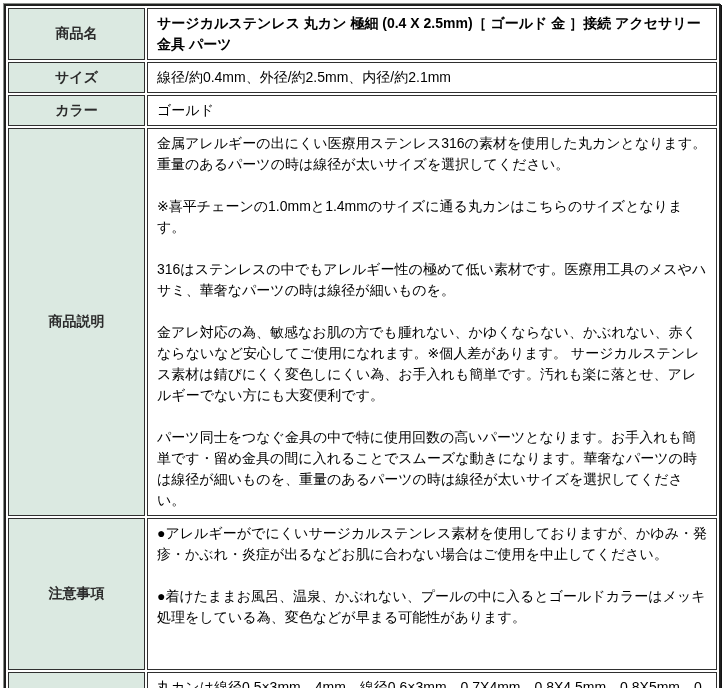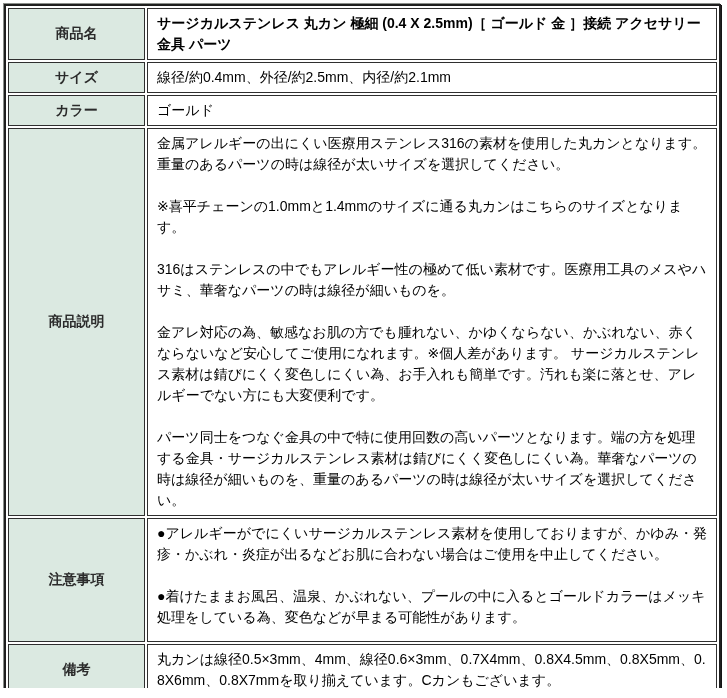--- a/index.html
+++ b/index.html
@@ -43,21 +43,21 @@
     line-height: 21px;
     vertical-align: middle;
     padding: 4px 9px;
     color: #000000;
     word-break: break-all;
   }
   td.val.top { vertical-align: top; }
   td.val.bold { font-weight: bold; }
   td.val p { margin: 0 0 21px 0; }
   td.val p:last-child { margin-bottom: 0; }
-  td.val.trail { padding-bottom: 13px; margin-top: 33px; }
+  td.val.trail { padding-bottom: 41px; margin-top: 33px; }
 </style>
 </head>
 <body>
 
 <div class="page">
   <table class="spec">
     <tbody>
       <tr>
         <th class="hdr">商品名</th>
         <td class="val bold">サージカルステンレス 丸カン 極細 (0.4 X 2.5mm)［ ゴールド 金 ］接続 アクセサリー 金具 パーツ</td>
@@ -70,21 +70,21 @@
         <th class="hdr">カラー</th>
         <td class="val">ゴールド</td>
       </tr>
       <tr>
         <th class="hdr">商品説明</th>
         <td class="val top">
           <p>金属アレルギーの出にくい医療用ステンレス316の素材を使用した丸カンとなります。重量のあるパーツの時は線径が太いサイズを選択してください。</p>
           <p>※喜平チェーンの1.0mmと1.4mmのサイズに通る丸カンはこちらのサイズとなります。</p>
           <p>316はステンレスの中でもアレルギー性の極めて低い素材です。医療用工具のメスやハサミ、華奢なパーツの時は線径が細いものを。</p>
           <p>金アレ対応の為、敏感なお肌の方でも腫れない、かゆくならない、かぶれない、赤くならないなど安心してご使用になれます。※個人差があります。 サージカルステンレス素材は錆びにくく変色しにくい為、お手入れも簡単です。汚れも楽に落とせ、アレルギーでない方にも大変便利です。</p>
-          <p>パーツ同士をつなぐ金具の中で特に使用回数の高いパーツとなります。端の方を処理する金具・サージカルステンレス素材は錆びにくく変色しにくい為。華奢なパーツの時は線径が細いものを、重量のあるパーツの時は線径が太いサイズを選択してください。</p>
+          <p>パーツ同士をつなぐ金具の中で特に使用回数の高いパーツとなります。お手入れも簡単です・留め金具の間に入れることでスムーズな動きになります。華奢なパーツの時は線径が細いものを、重量のあるパーツの時は線径が太いサイズを選択してください。</p>
         </td>
       </tr>
       <tr>
         <th class="hdr">注意事項</th>
         <td class="val top trail">
           <p>●アレルギーがでにくいサージカルステンレス素材を使用しておりますが、かゆみ・発疹・かぶれ・炎症が出るなどお肌に合わない場合はご使用を中止してください。</p>
           <p>●着けたままお風呂、温泉、かぶれない、プールの中に入るとゴールドカラーはメッキ処理をしている為、変色などが早まる可能性があります。</p>
         </td>
       </tr>
       <tr>

